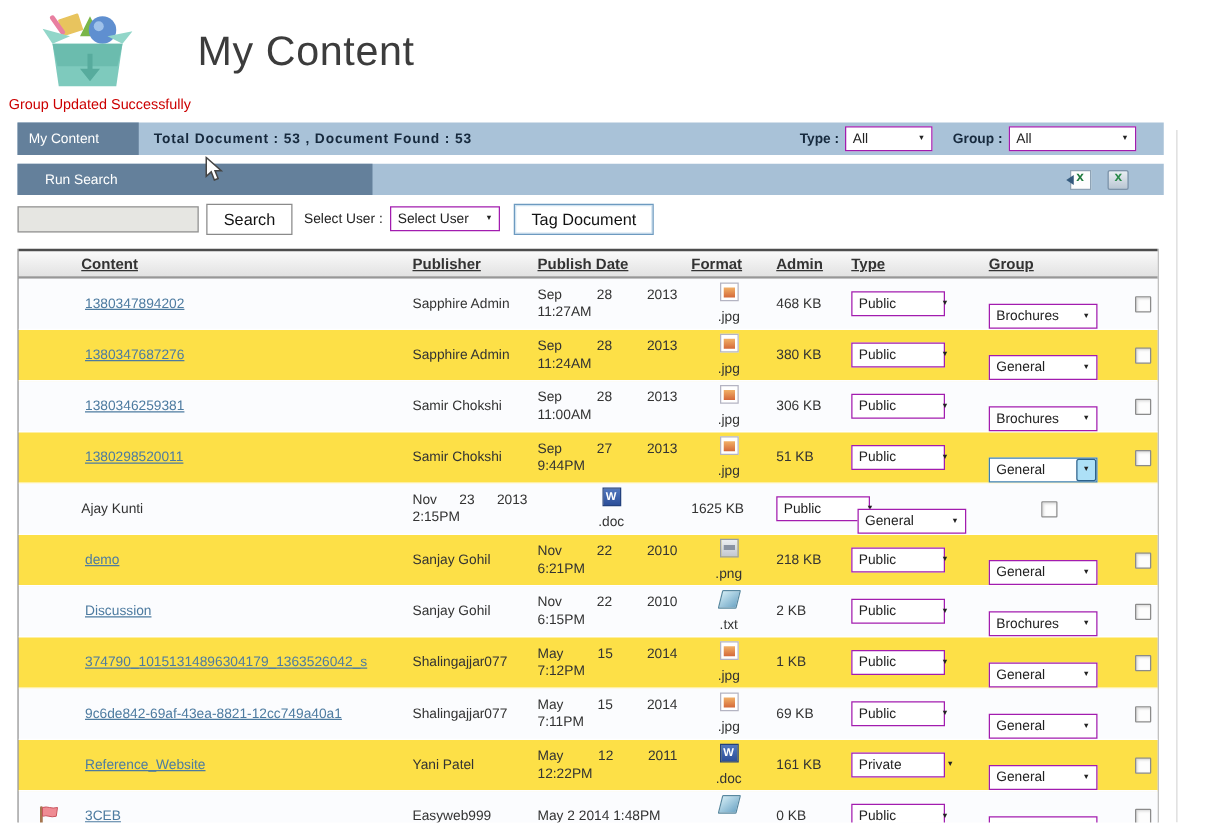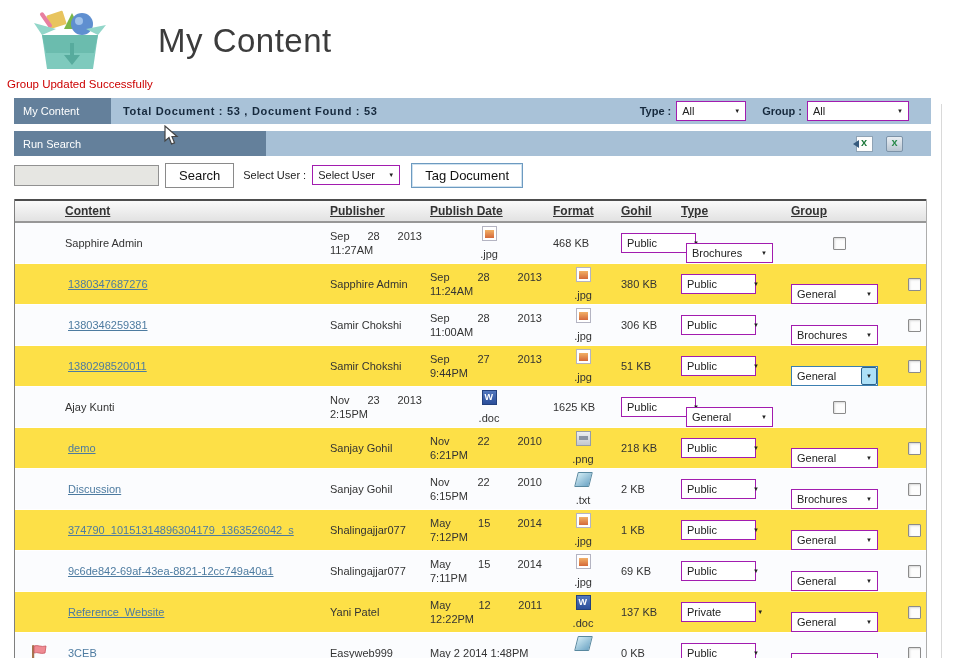--- a/index.html
+++ b/index.html
@@ -30,22 +30,22 @@
          padding-left:5px; cursor:default; }
   .sel .arrowbox { width:16px; height:100%; display:flex; align-items:center; justify-content:center; }
   .sel .arrowbox::after { content:'▼'; font-size:6px; color:#222; }
   .sel.focused { border-color:#3c7fb1; }
   .sel.focused .arrowbox { background:#ade0f7; border:1px solid #2c628b; border-radius:2px; }
   .w70 { width:70px; } .w100 { width:102px; } .w88 { width:88px; }
   .mr22 { margin-right:22px; }
 
   
   .bar2 { width:917px; height:25px; background:#a7c0d6; margin-top:7px; display:flex; align-items:center; }
-  .run-search-seg { width:252px; height:25px; background:#64809b; color:#fff; font-size:11px;
-                    display:flex; align-items:center; padding-left:9px; }
+  .run-search-seg { width:284px; height:25px; background:#64809b; color:#fff; font-size:11px;
+                    display:flex; align-items:center; padding-left:22px; }
   .export-icons { margin-left:auto; display:flex; gap:13px; margin-right:28px; }
   .xicon { width:17px; height:16px; position:relative; display:inline-block; }
   .xicon-page { background:#fdfdfd; border:1px solid #8fa3b5; }
   .xicon-page::after { content:'x'; position:absolute; left:4px; top:-1px; font-size:11px; font-weight:bold; color:#1f7a3d; }
   .xicon-page::before { content:''; position:absolute; left:-4px; top:3px; width:0; height:0;
                         border-top:4px solid transparent; border-bottom:4px solid transparent; border-right:6px solid #355a7d; }
   .xicon-app { background:linear-gradient(#e9eef3,#b9c6d2); border:1px solid #7d93a8; border-radius:2px; }
   .xicon-app::after { content:'x'; position:absolute; left:4.5px; top:-1px; font-size:11px; font-weight:bold; color:#2a8a4a; }
 
   
@@ -156,30 +156,33 @@
     <button class="btn btn-tag">Tag Document</button>
   </div>
 
   <div class="dtable">
     <div class="thead">
       <div class="th"></div>
       <div class="th">Content</div>
       <div class="th">Publisher</div>
       <div class="th">Publish Date</div>
       <div class="th pl8">Format</div>
-      <div class="th pl8">Gohil</div>
+      <div class="th pl8">Admin</div>
       <div class="th pl8">Type</div>
       <div class="th pl12">Group</div>
       <div class="th"></div>
     </div>
     <div id="tbody">
   <div class="trow odd">
     <div class="cell c-flag">
       
     </div>
+    <div class="cell c-content">
+      <a class="doclink">1380347894202</a>
+    </div>
     <div class="cell c-pub">Sapphire Admin</div>
     <div class="cell c-date">
       <div class="date-two">
         <div class="d-l1">
           <span>Sep</span>
           <span>28</span>
           <span>2013</span>
         </div>
         <div class="d-l2">11:27AM</div>
       </div>
@@ -548,21 +551,21 @@
           <span>2011</span>
         </div>
         <div class="d-l2">12:22PM</div>
       </div>
 
     </div>
     <div class="cell c-fmt">
       <span class="ficon icon-doc"></span>
       <span>.doc</span>
     </div>
-    <div class="cell c-size">137 KB</div>
+    <div class="cell c-size">161 KB</div>
     <div class="cell c-type">
       <div class="sel sel-type">
         <span>Private</span>
         <span class="arrowbox"></span>
       </div>
     </div>
     <div class="cell c-group">
       <div class="sel sel-group">
         <span>General</span>
         <span class="arrowbox"></span>

